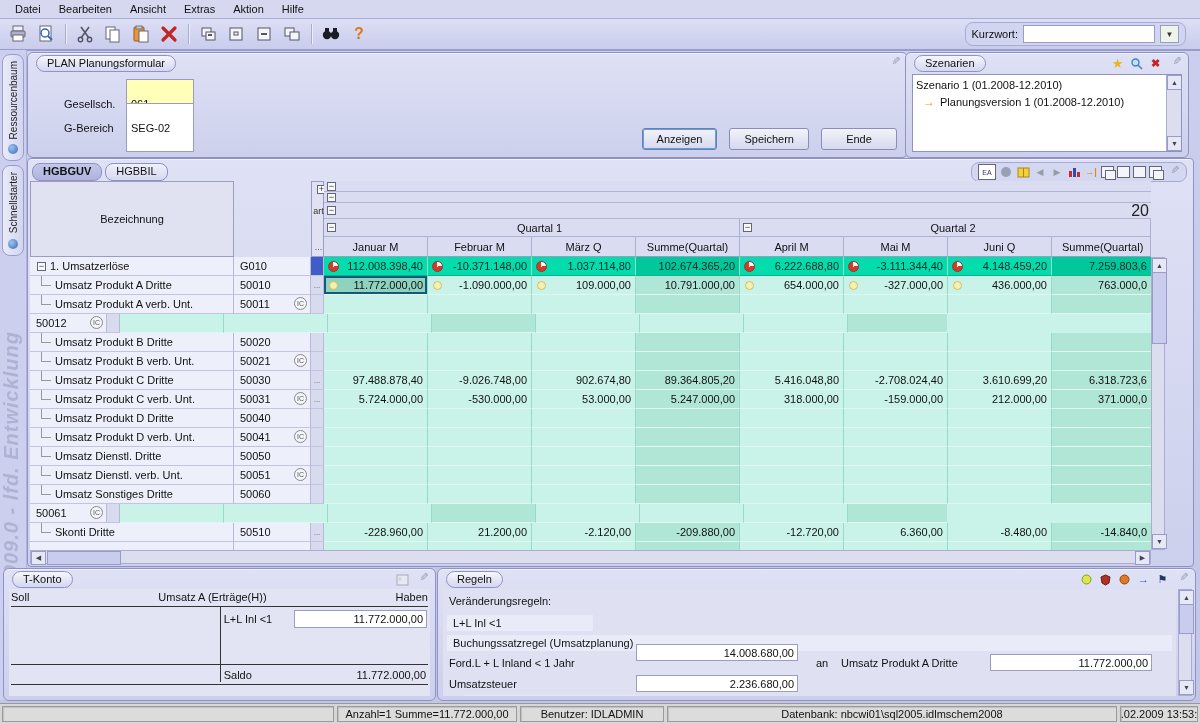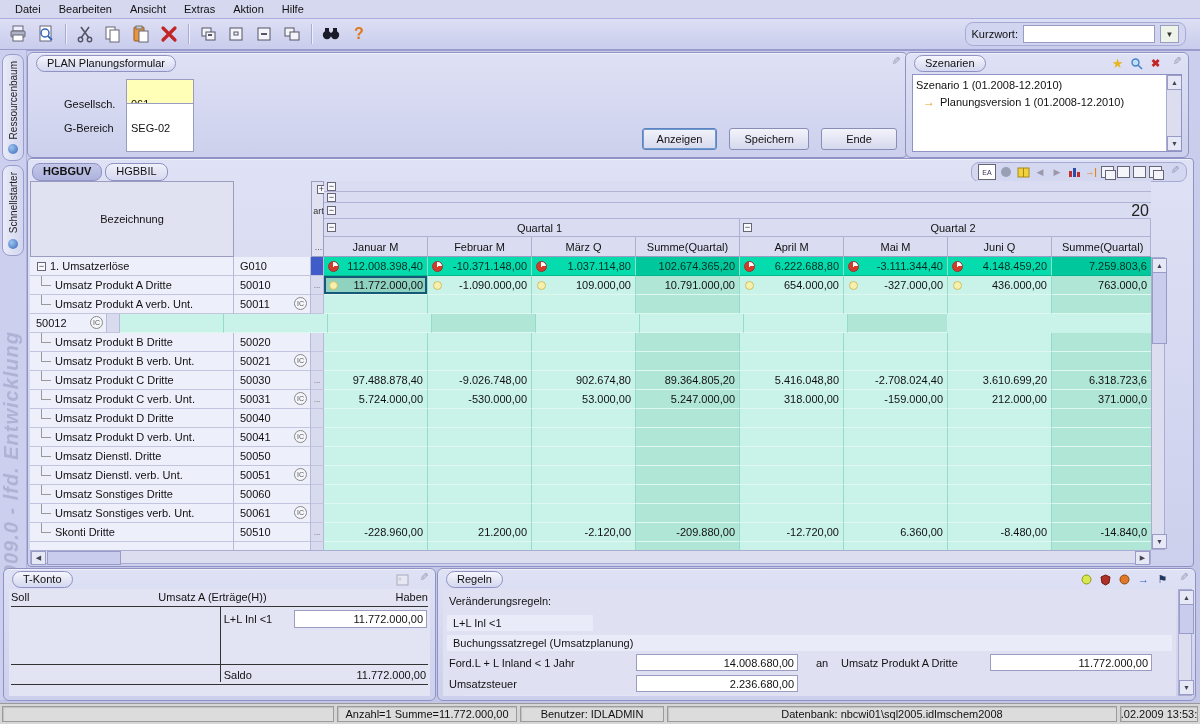--- a/index.html
+++ b/index.html
@@ -809,24 +809,20 @@
             <div class="num"></div>
           </div>
           <div class="cell val">
             <div class="num"></div>
           </div>
           <div class="cell val summe last">
             <div class="num"></div>
           </div>
         </div>
         <div class="grow">
-          <div class="cell name">
-            <div class="treeL"></div>
-            <div class="nm">Umsatz Sonstiges verb. Unt.</div>
-          </div>
           <div class="cell key">
             <div class="knm">50061</div>
             <div class="icbadge">IC</div>
           </div>
           <div class="cell art"></div>
           <div class="cell val">
             <div class="num"></div>
           </div>
           <div class="cell val">
             <div class="num"></div>
@@ -986,21 +982,21 @@
     </div>
     <div class="rg-body">
       <div class="rg-line" style="top:6px;">Veränderungsregeln:</div>
       <div class="rg-band" style="top:26px;width:140px;">
           <span>L+L Inl &lt;1</span>
         </div>
       <div class="rg-band" style="top:46px;right:4px;">
           <span>Buchungssatzregel (Umsatzplanung)</span>
         </div>
       <div class="rg-line" style="top:68px;">Ford.L + L Inland &lt; 1 Jahr</div>
-      <div class="rg-input" style="left:193px;top:65px;">14.008.680,00</div>
+      <div class="rg-input" style="left:193px;top:55px;">14.008.680,00</div>
       <div class="rg-line" style="left:373px;top:68px;">an</div>
       <div class="rg-line" style="left:398px;top:68px;">Umsatz Produkt A Dritte</div>
       <div class="rg-input" style="left:547px;top:65px;">11.772.000,00</div>
       <div class="rg-line" style="top:89px;">Umsatzsteuer</div>
       <div class="rg-input" style="left:193px;top:86px;">2.236.680,00</div>
       <div class="rg-band" style="top:106px;left:20px;width:170px;opacity:.5;"></div>
     </div>
     <div class="rg-vs">
       <div class="sarrow up">▲</div>
       <div class="sthumb" style="top:14px;height:28px;"></div>

